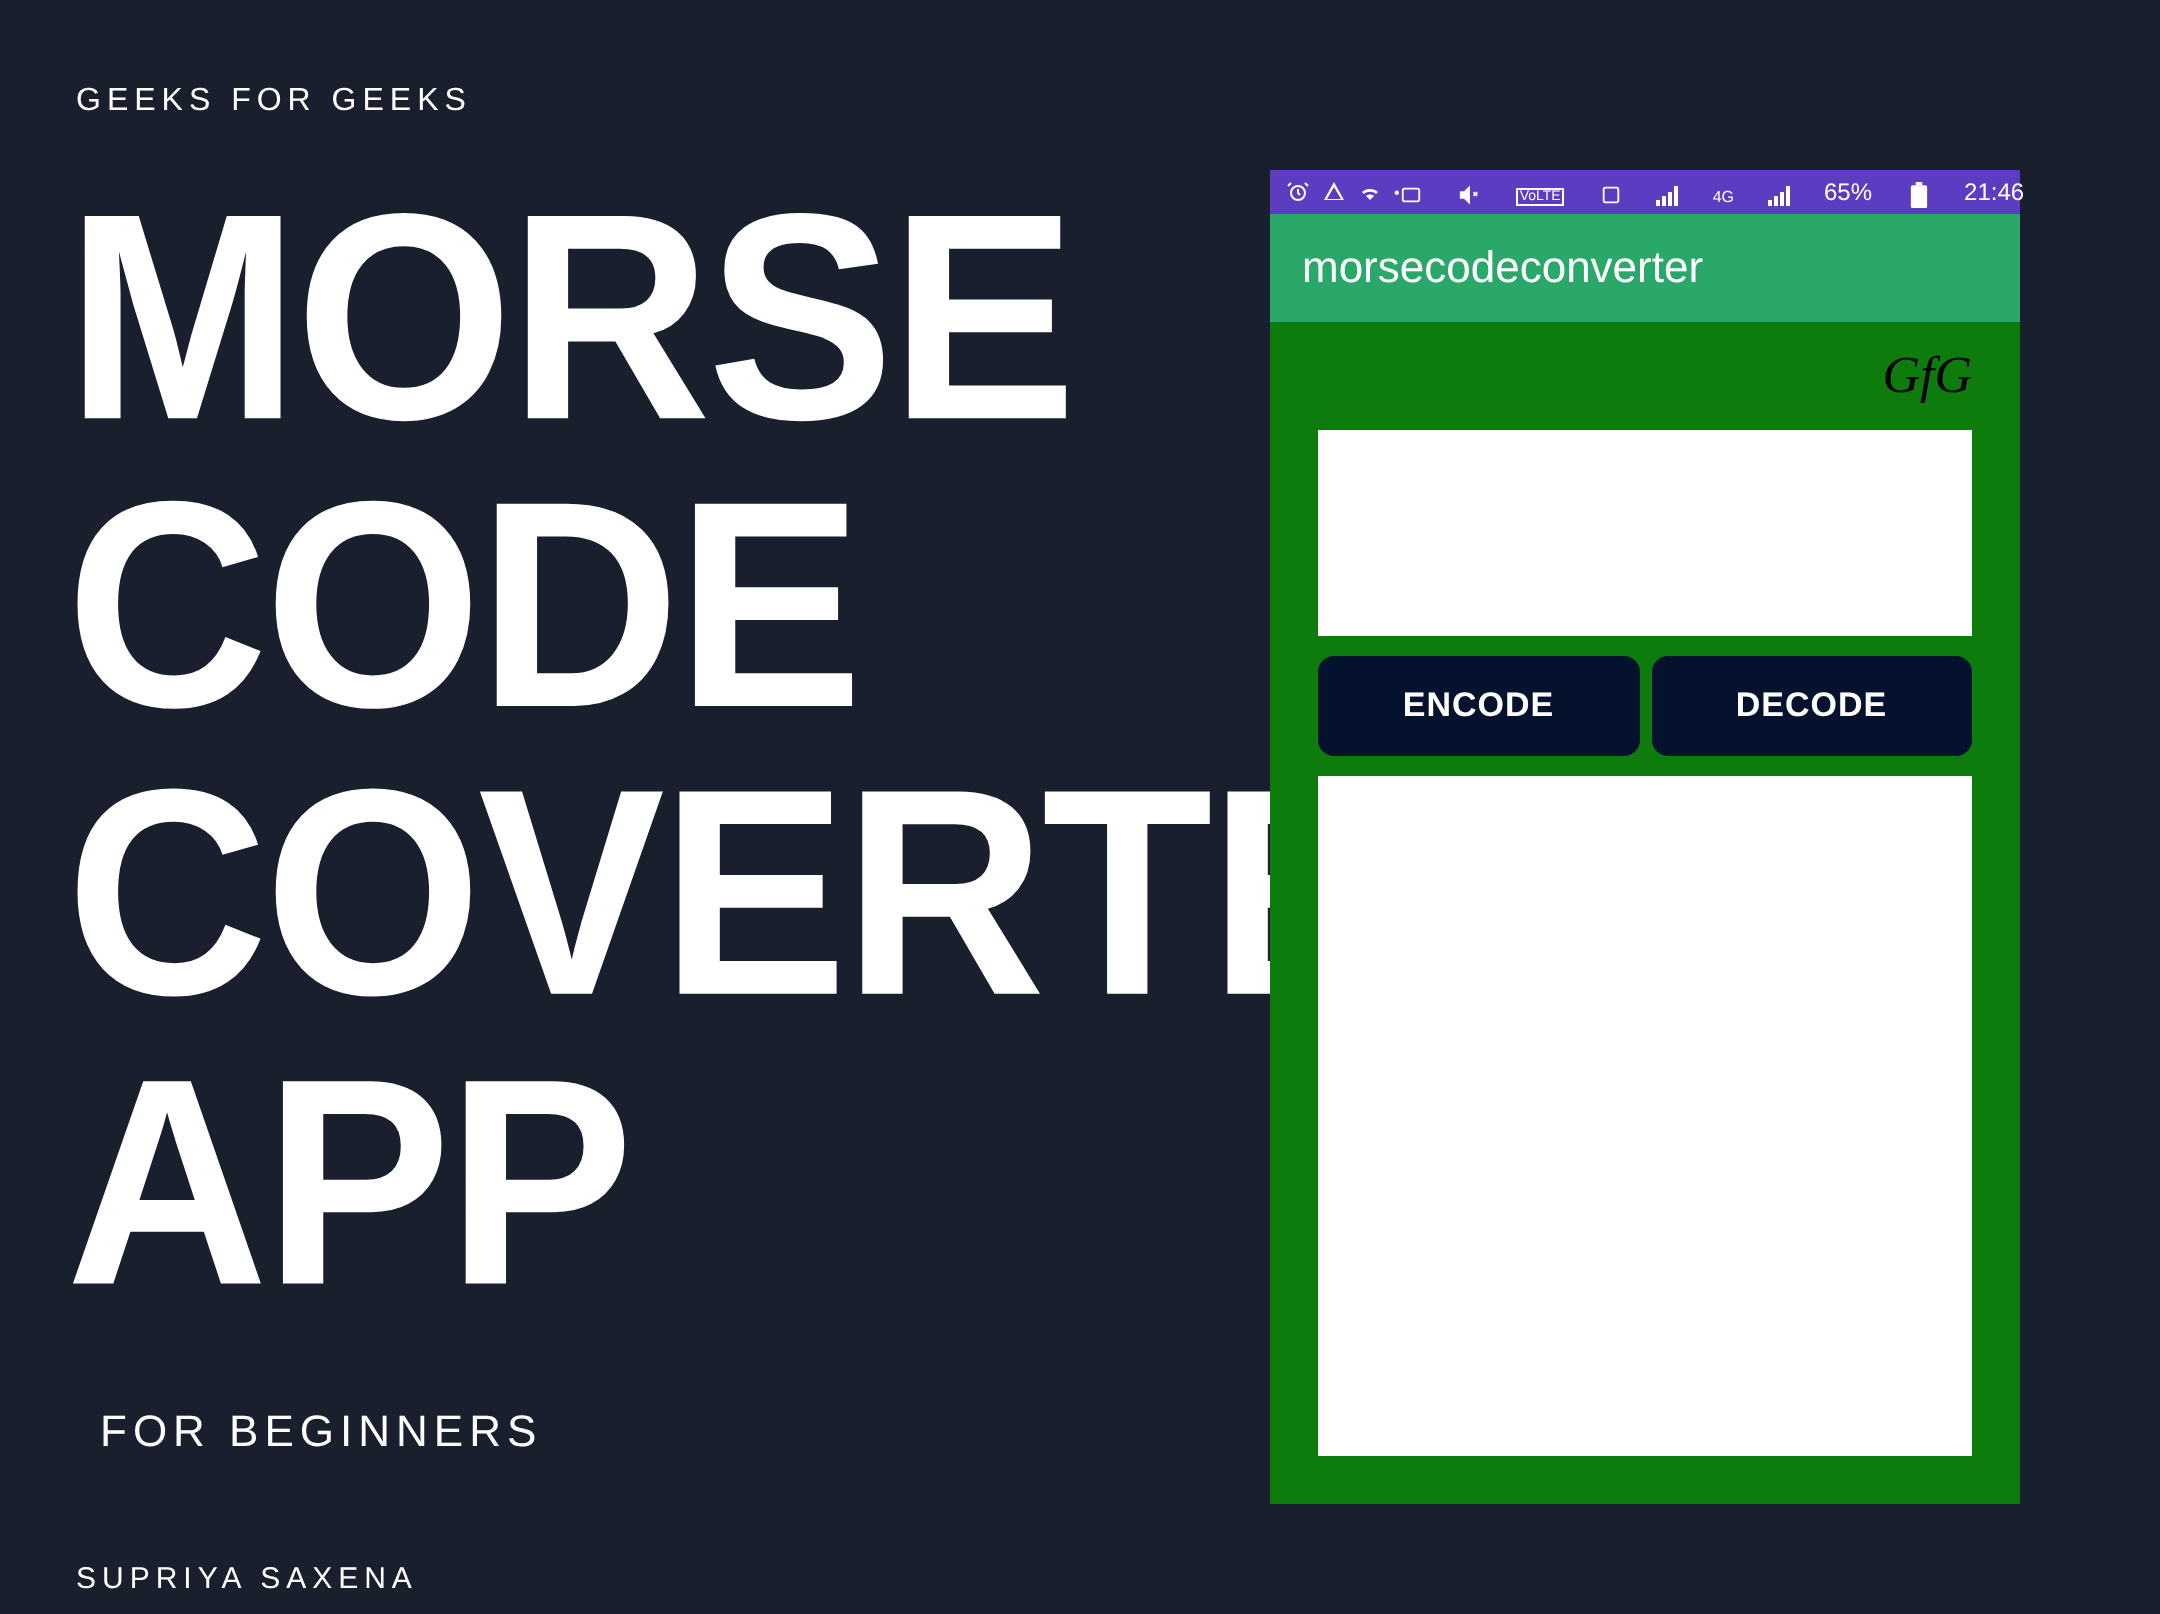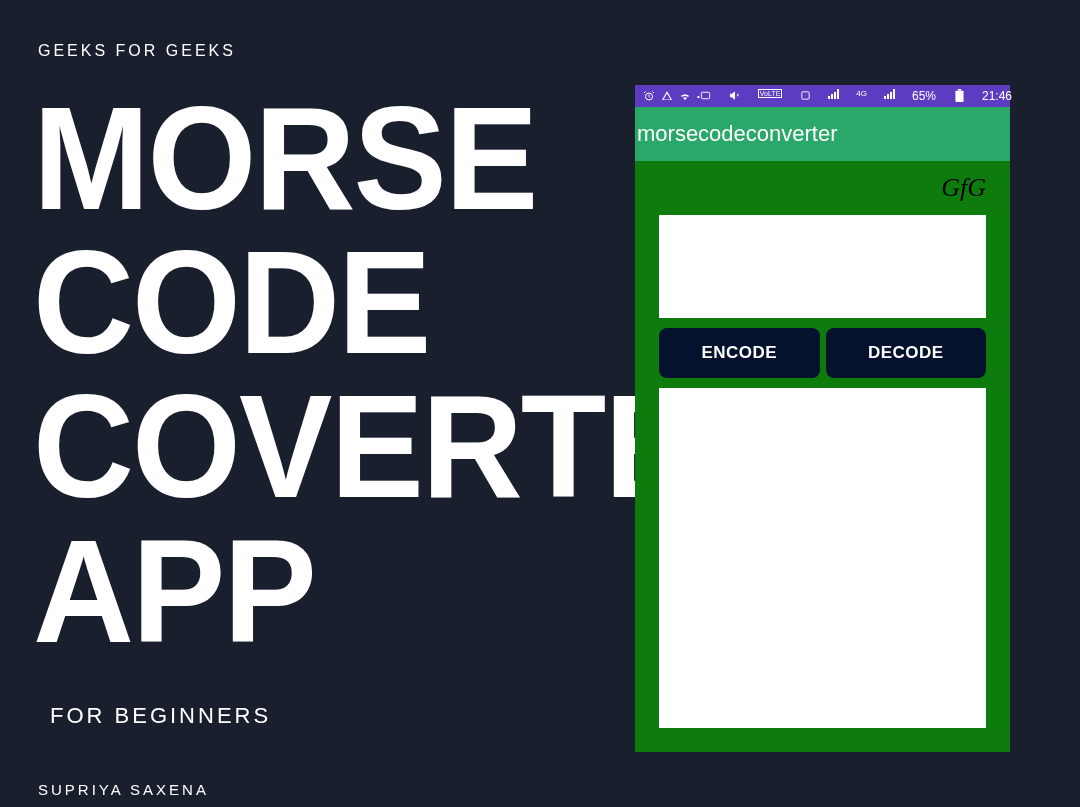--- a/index.html
+++ b/index.html
@@ -82,36 +82,36 @@
       font-size: 11px;
     }
     .status-left {
       display: flex;
       gap: 6px;
       align-items: center;
     }
     .status-right {
       display: flex;
       gap: 17px;
-      align-items: flex-start;
+      align-items: flex-end;
       font-size: 12px;
     }
     .status-icon {
       width: 12px;
       height: 12px;
       display: inline-flex;
       align-items: center;
       justify-content: center;
     }
     .app-bar {
       height: 54px;
       background-color: #2aa869;
       display: flex;
       align-items: center;
-      padding-left: 2px;
+      padding-left: 16px;
       color: #ffffff;
       font-size: 22px;
       font-weight: 400;
     }
     .app-body {
       flex: 1;
       background-color: #0d7c0d;
       display: flex;
       flex-direction: column;
       align-items: flex-end;

